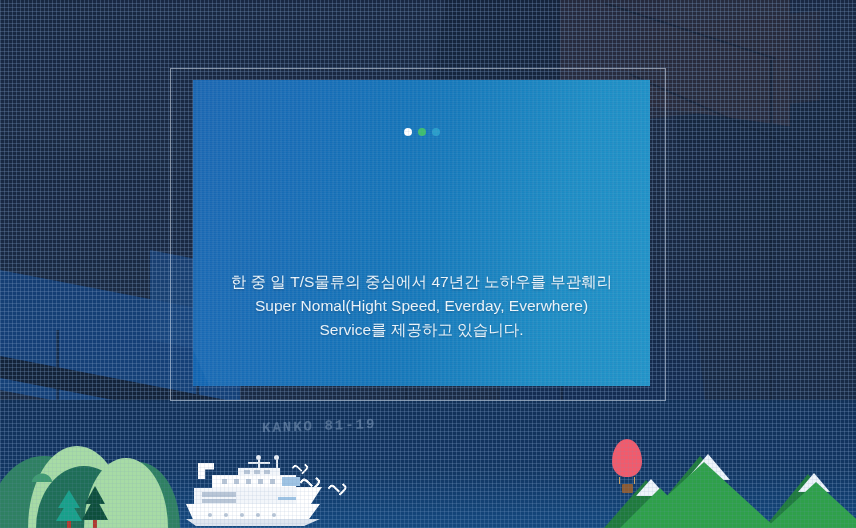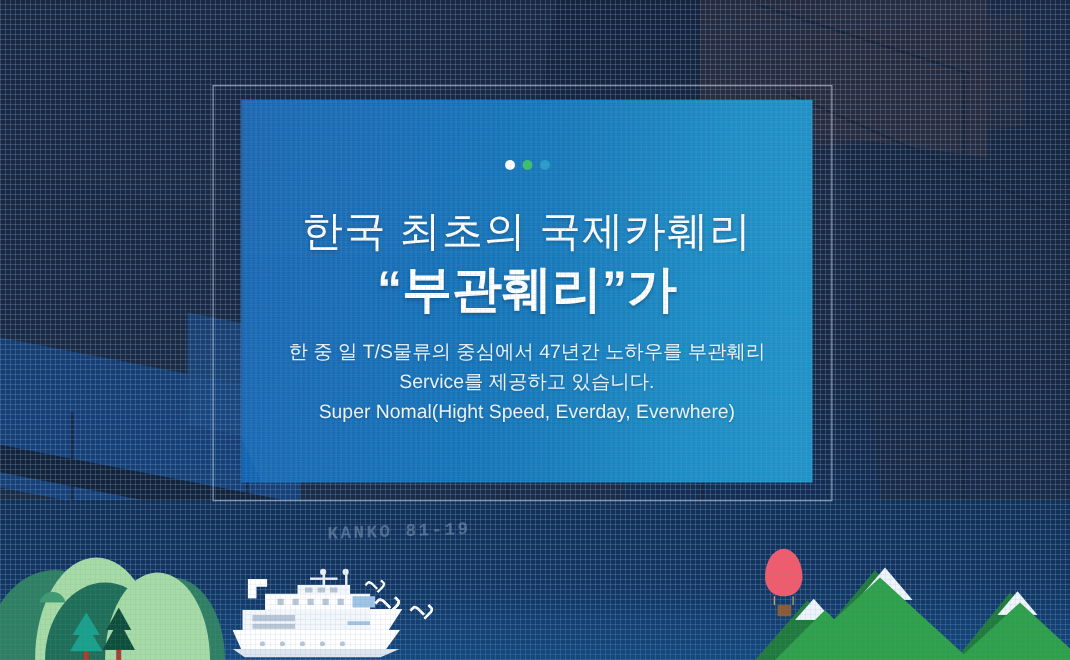--- a/index.html
+++ b/index.html
@@ -284,29 +284,25 @@
     <div class="card-sheen"></div>
 
     <div class="card-inner">
 
       <div class="dots">
         <span class="dot" style="background:#ffffff"></span>
         <span class="dot" style="background:#3fbf6e"></span>
         <span class="dot" style="background:#2a9ecb"></span>
       </div>
 
-      <div class="title-wrap">
-        <div class="t-line1">한국 최초의 국제카훼리</div>
-        <div class="t-line2">“부관훼리”가</div>
-      </div>
 
       <div class="desc">
         <div>한 중 일 T/S물류의 중심에서 47년간 노하우를 부관훼리</div>
+        <div>Super Nomal(Hight Speed, Everday, Everwhere)</div>
         <div>Service를 제공하고 있습니다.</div>
-        <div>Super Nomal(Hight Speed, Everday, Everwhere)</div>
       </div>
 
     </div>
   </div>
 
   <div class="fg">
 
     <div class="water-glow"></div>
 
     <div class="hill h1"></div>

